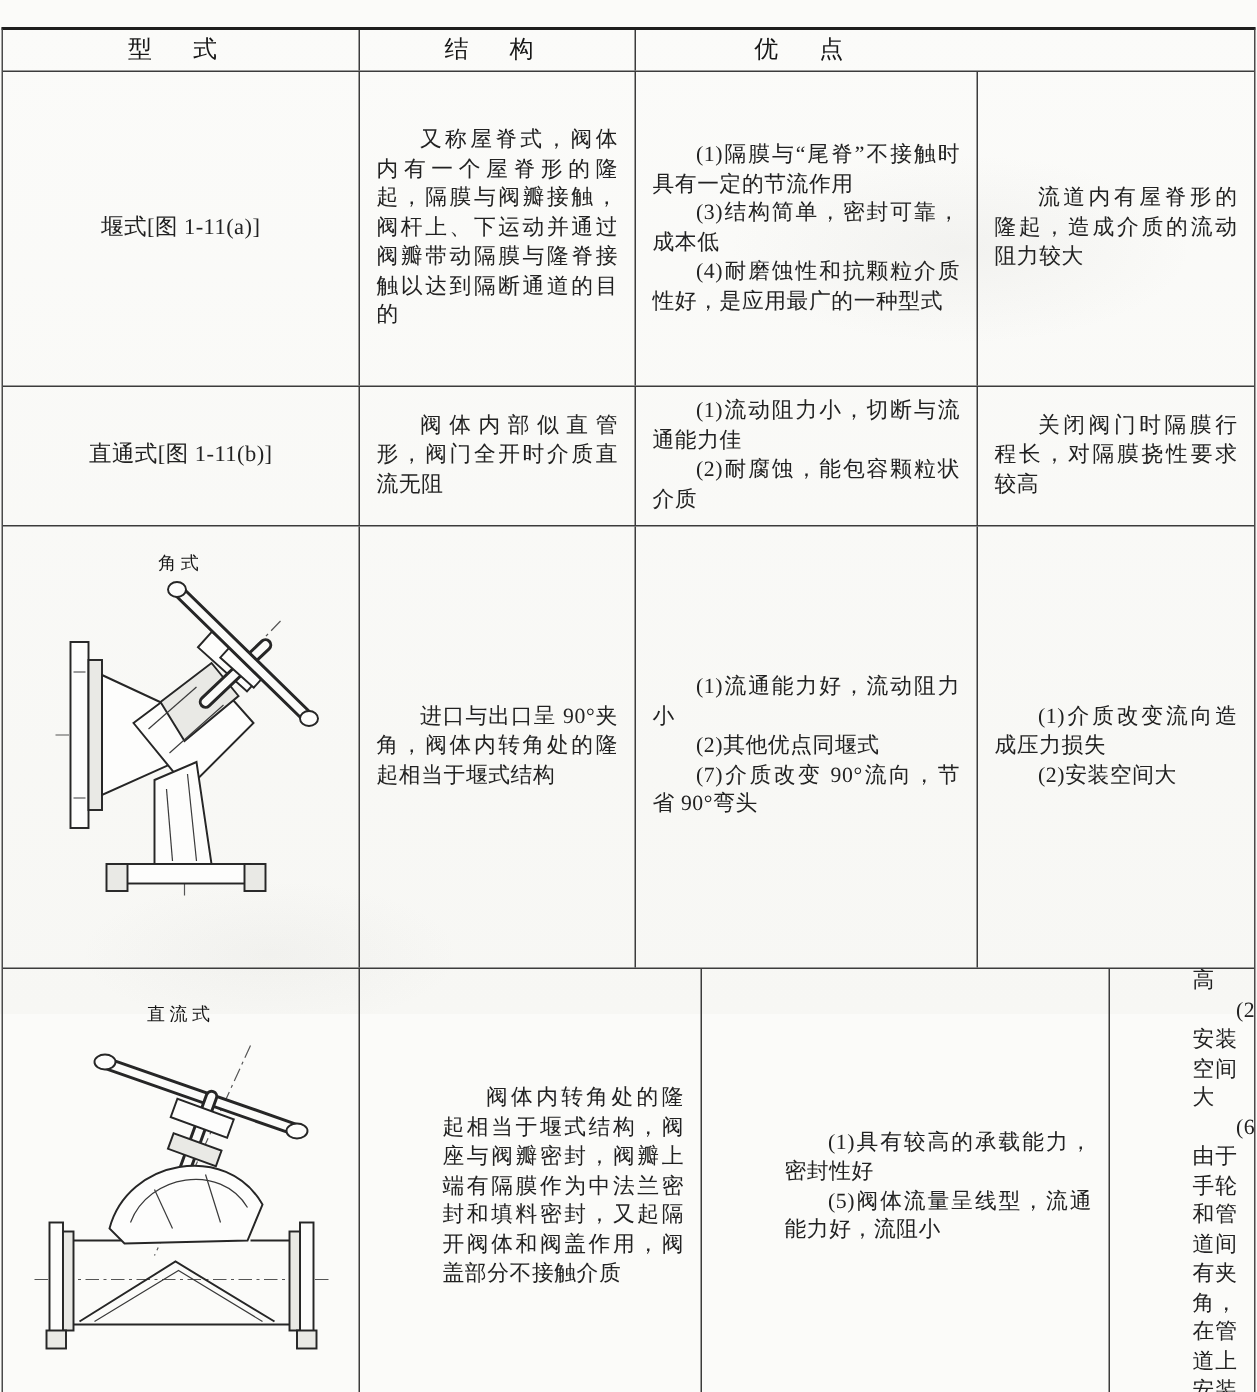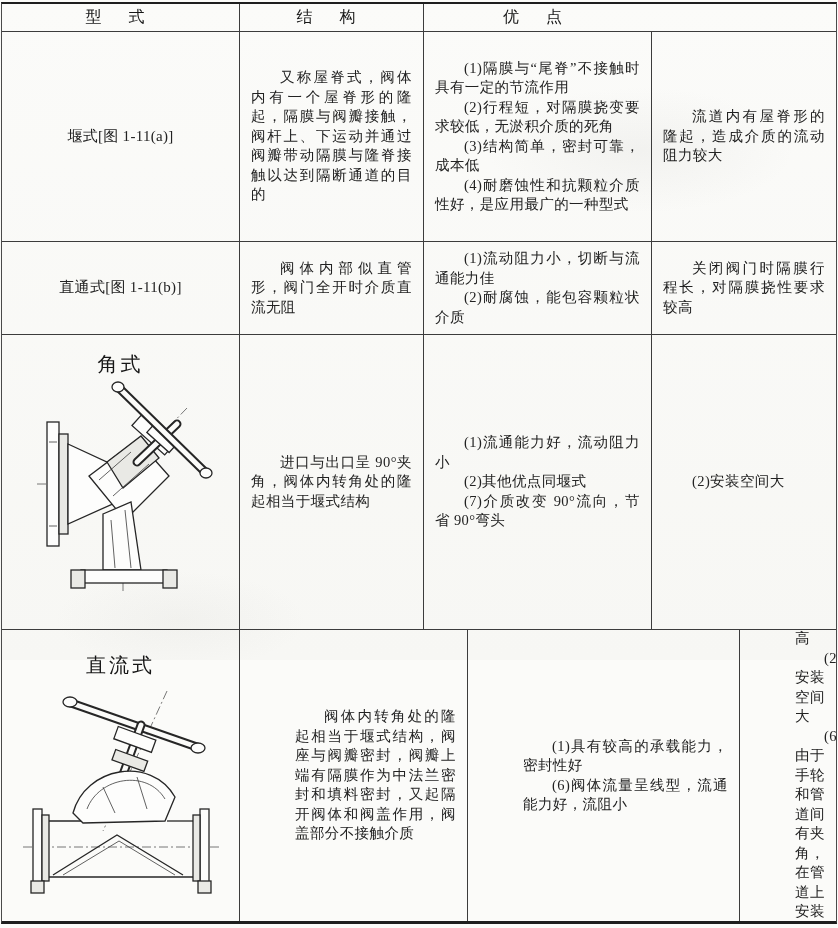--- a/index.html
+++ b/index.html
@@ -6,21 +6,21 @@
   html, body { width: 838px; }
   body {
     width: 838px; height: 928px;
     background: #fbfbf9;
     font-family: "Liberation Serif", "DejaVu Serif", serif;
     color: #1d1d1d;
     overflow: hidden;
     position: relative;
   }
   .page {
-    position: absolute; top: 0; left: 0;
+    position: absolute; top: 16px; left: 0;
     width: 838px; height: 660px;
     background:
       radial-gradient(ellipse 220px 90px at 640px 150px, rgba(170,170,165,0.10), rgba(0,0,0,0) 70%),
       radial-gradient(ellipse 180px 70px at 180px 620px, rgba(170,170,165,0.08), rgba(0,0,0,0) 70%),
       radial-gradient(ellipse 260px 90px at 430px 870px, rgba(160,160,155,0.10), rgba(0,0,0,0) 70%),
       linear-gradient(#fbfbf9, #f7f7f4);
   }
   .vtable {
     position: absolute; top: 2px; left: 1px;
     width: 836px;
@@ -62,21 +62,21 @@
     text-align: justify;
     text-indent: 2em;
     letter-spacing: 0.4px;
     color: #222;
   }
   .c-type { align-items: center; justify-content: center; }
   .c-type p { text-indent: 0; text-align: center; font-size: 15px; letter-spacing: 0.3px; }
 
   .c-draw { justify-content: flex-start; align-items: center; padding-top: 16px; }
   .draw-label {
-    font-size: 20px; letter-spacing: 3px; color: #161616;
+    font-size: 12px; letter-spacing: 3px; color: #161616;
     margin-bottom: 2px;
   }
   .r4 .c-draw { padding-top: 22px; }
   svg.valve { display: block; }
   .ln   { stroke: #262626; stroke-width: 1.3; fill: none; }
   .thin { stroke: #3a3a3a; stroke-width: 0.8; fill: none; }
   .wfill{ fill: #fdfdfc; }
   .gfill{ fill: #e9e9e5; }
   .cl   { stroke: #555; stroke-width: 0.8; fill: none; stroke-dasharray: 9 3 2 3; }
   .rodO { stroke: #262626; stroke-width: 9; stroke-linecap: round; fill: none; }
@@ -96,21 +96,20 @@
 
     <div class="row r1">
       <div class="cell c-type">
         <p>堰式[图 1-11(a)]</p>
       </div>
       <div class="cell">
         <p>又称屋脊式，阀体内有一个屋脊形的隆起，隔膜与阀瓣接触，阀杆上、下运动并通过阀瓣带动隔膜与隆脊接触以达到隔断通道的目的</p>
       </div>
       <div class="cell">
         <p>(1)隔膜与“尾脊”不接触时具有一定的节流作用</p>
-        <p>(2)行程短，对隔膜挠变要求较低，无淤积介质的死角</p>
         <p>(3)结构简单，密封可靠，成本低</p>
         <p>(4)耐磨蚀性和抗颗粒介质性好，是应用最广的一种型式</p>
       </div>
       <div class="cell">
         <p>流道内有屋脊形的隆起，造成介质的流动阻力较大</p>
       </div>
     </div>
 
     <div class="row r2">
       <div class="cell c-type">
@@ -180,20 +179,21 @@
       </div>
       <div class="cell">
         <p>进口与出口呈 90°夹角，阀体内转角处的隆起相当于堰式结构</p>
       </div>
       <div class="cell">
         <p>(1)流通能力好，流动阻力小</p>
         <p>(2)其他优点同堰式</p>
         <p>(7)介质改变 90°流向，节省 90°弯头</p>
       </div>
       <div class="cell">
+        <p>(1)介质改变流向造成压力损失</p>
         <p>(2)安装空间大</p>
       </div>
     </div>
 
     <div class="row r4">
       <div class="cell c-draw">
         <div class="draw-label">直流式</div>
         <svg class="valve" width="204" height="226" viewBox="0 0 204 226">
 
           <line class="cl" x1="4" y1="166" x2="200" y2="166"></line>
@@ -240,21 +240,21 @@
             <rect class="ln gfill" x="174" y="134" width="7" height="66"></rect>
             <rect class="ln gfill" x="179" y="200" width="13" height="12"></rect>
           </g>
         </svg>
       </div>
       <div class="cell">
         <p>阀体内转角处的隆起相当于堰式结构，阀座与阀瓣密封，阀瓣上端有隔膜作为中法兰密封和填料密封，又起隔开阀体和阀盖作用，阀盖部分不接触介质</p>
       </div>
       <div class="cell">
         <p>(1)具有较高的承载能力，密封性好</p>
-        <p>(6)阀体流量呈线型，流通能力好，流阻小</p>
+        <p>(5)阀体流量呈线型，流通能力好，流阻小</p>
       </div>
       <div class="cell">
         <p>(1)结构复杂，成本高</p>
         <p>(2)安装空间大</p>
         <p>(6)由于手轮和管道间有夹角，在管道上安装要考虑手轮操作空间</p>
       </div>
     </div>
 
   </div>
 </div>

